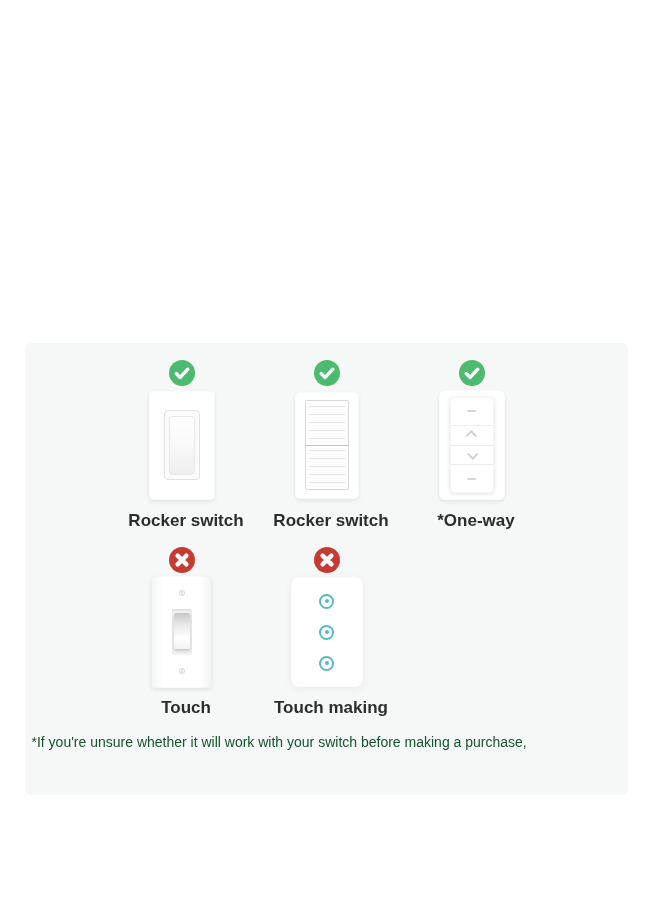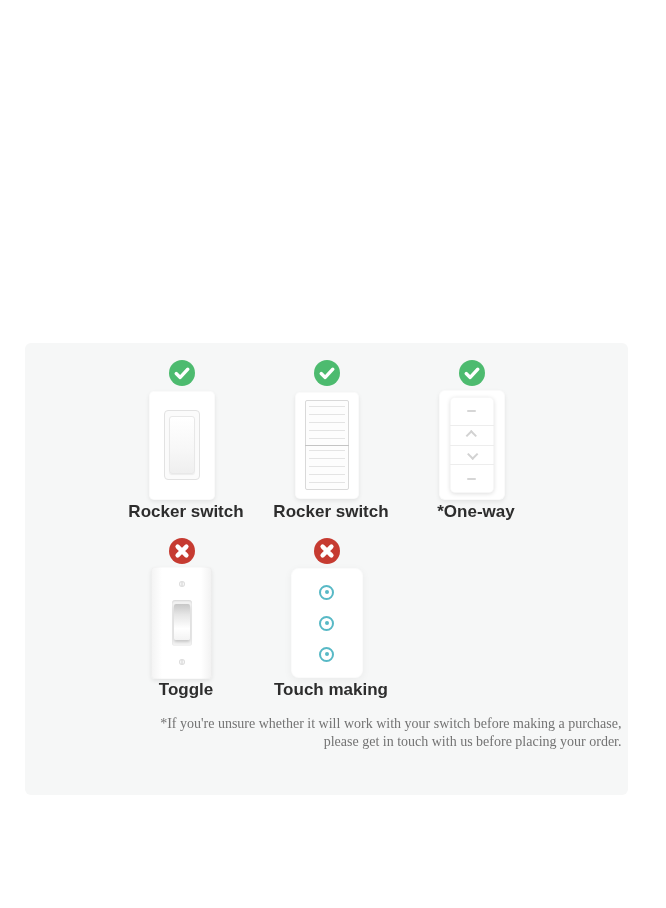--- a/index.html
+++ b/index.html
@@ -13,26 +13,26 @@
   }
   .grid{
     width:435px;margin:17px auto 0;
     display:grid;grid-template-columns:repeat(3,145px);row-gap:15px;
   }
   .cell{display:flex;flex-direction:column;align-items:center;}
   .status{height:26px;margin-bottom:3px;}
   .status svg{display:block;}
   .art{height:112px;display:flex;align-items:center;justify-content:center;}
   .label{
-    font-size:17px;font-weight:700;color:#2d2d2d;
+    margin-top:9px;font-size:17px;font-weight:700;color:#2d2d2d;
     line-height:22px;white-space:nowrap;text-align:center;padding-left:9px;
   }
   .footnote{
-    margin:14px auto 0;width:590px;text-align:right;
-    font-size:14px;line-height:18px;color:#737373;font-family:Liberation Serif, serif;
+    margin:14px auto 0;width:590px;text-align:left;
+    font-size:14px;line-height:18px;color:#14532d;
   }
 
   
   .plate{
     background:#ffffff;border-radius:5px;position:relative;
     box-shadow:0 2px 4px rgba(0,0,0,.08), inset 0 0 0 1px rgba(0,0,0,.02);
   }
 
   
   .p-rocker1{width:66px;height:109px;display:flex;align-items:center;justify-content:center;}
@@ -205,21 +205,21 @@
       </span>
       <div class="art">
         <div class="plate p-toggle">
           <div class="screw top"></div>
           <div class="tg-wrap">
             <div class="tg-lever"></div>
           </div>
           <div class="screw bottom"></div>
         </div>
       </div>
-      <div class="label">Toggle</div>
+      <div class="label">Touch</div>
     </div>
 
 
     <div class="cell">
       <span class="status">
         <svg width="26" height="26" viewBox="0 0 26 26">
           <circle cx="13" cy="13" r="13" fill="#c63b31"></circle>
           <path d="M8.6 8.6 L17.4 17.4 M17.4 8.6 L8.6 17.4" fill="none" stroke="#ffffff" stroke-width="4.4" stroke-linecap="round"></path>
         </svg>
       </span>
@@ -236,15 +236,14 @@
             </div>
         </div>
       </div>
       <div class="label">Touch making</div>
     </div>
 
   </div>
 
   <p class="footnote">
     <span>*If you're unsure whether it will work with your switch before making a purchase,</span><br>
-    <span>please get in touch with us before placing your order.</span>
   </p>
 </div>
 
 </body></html>

